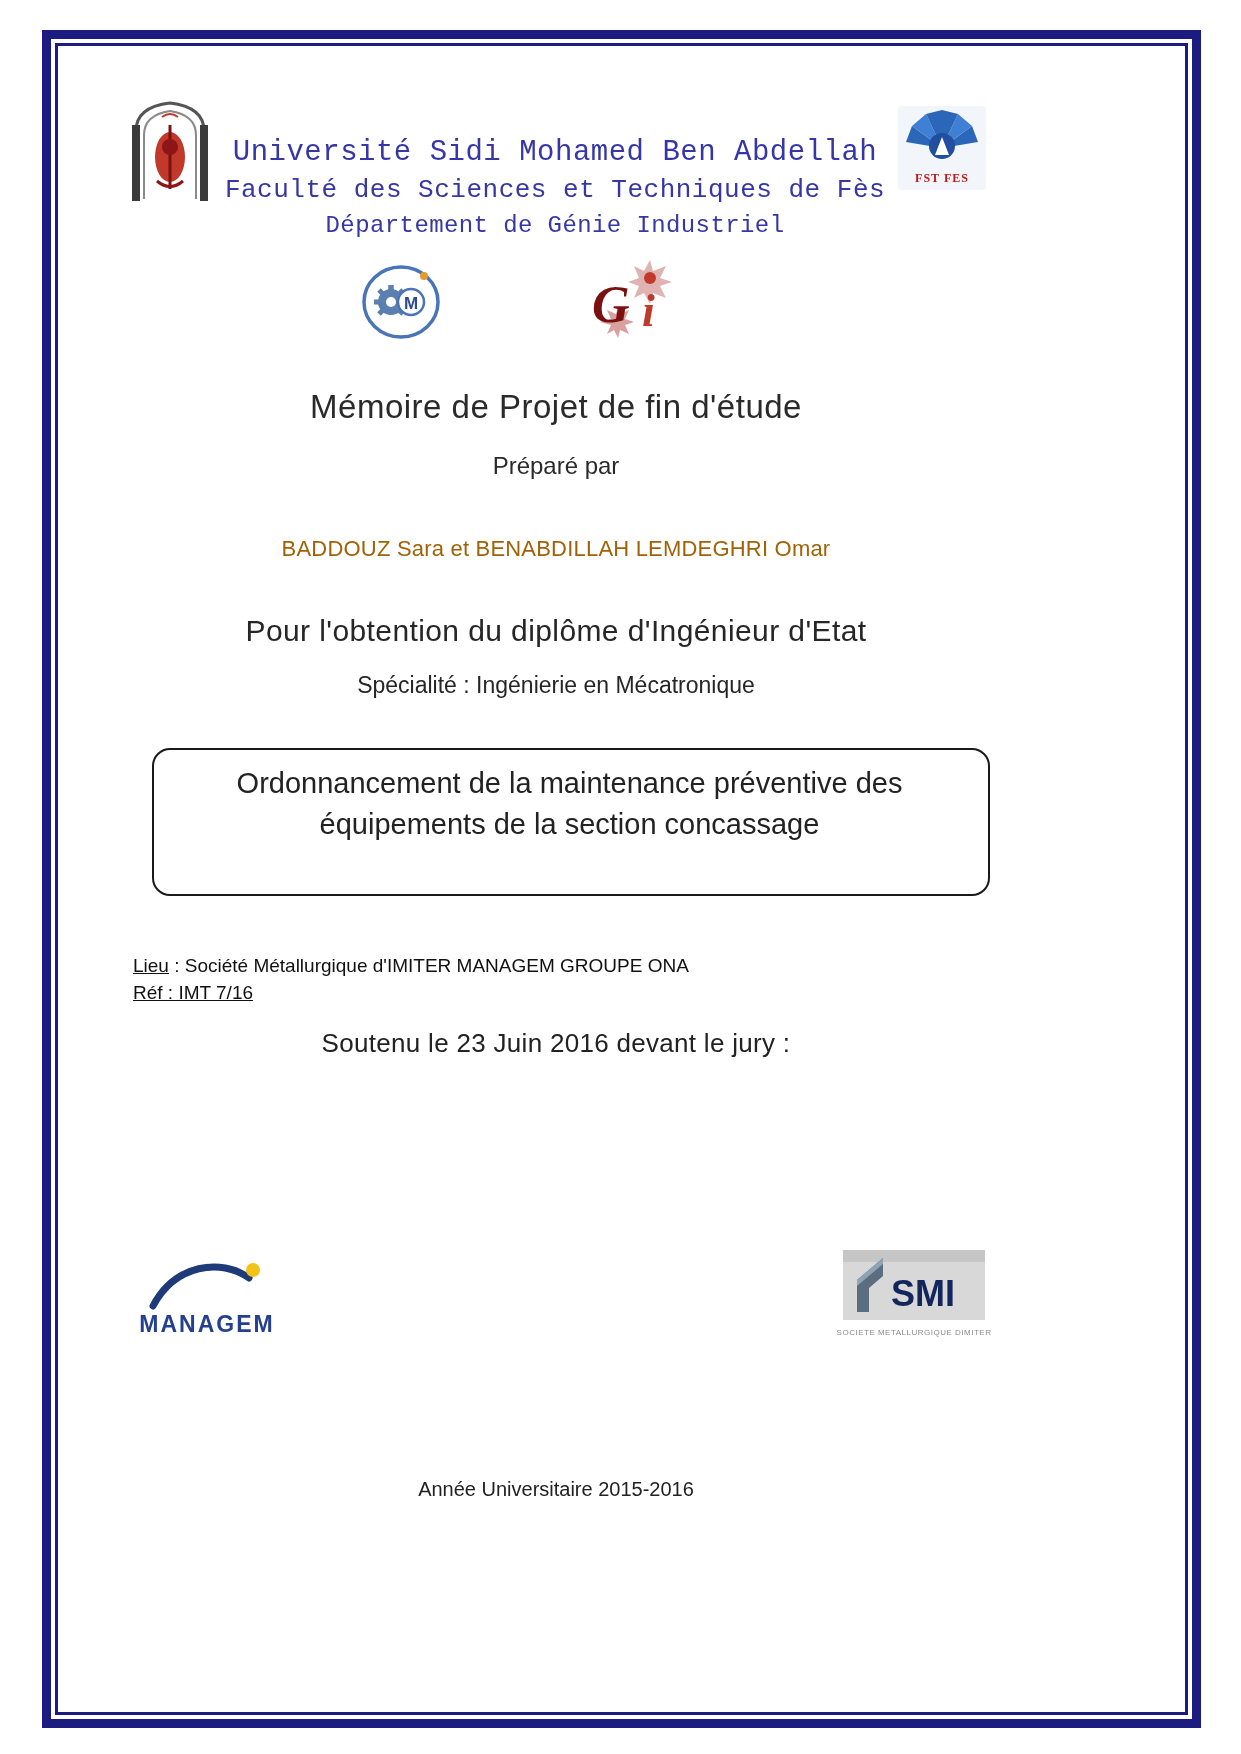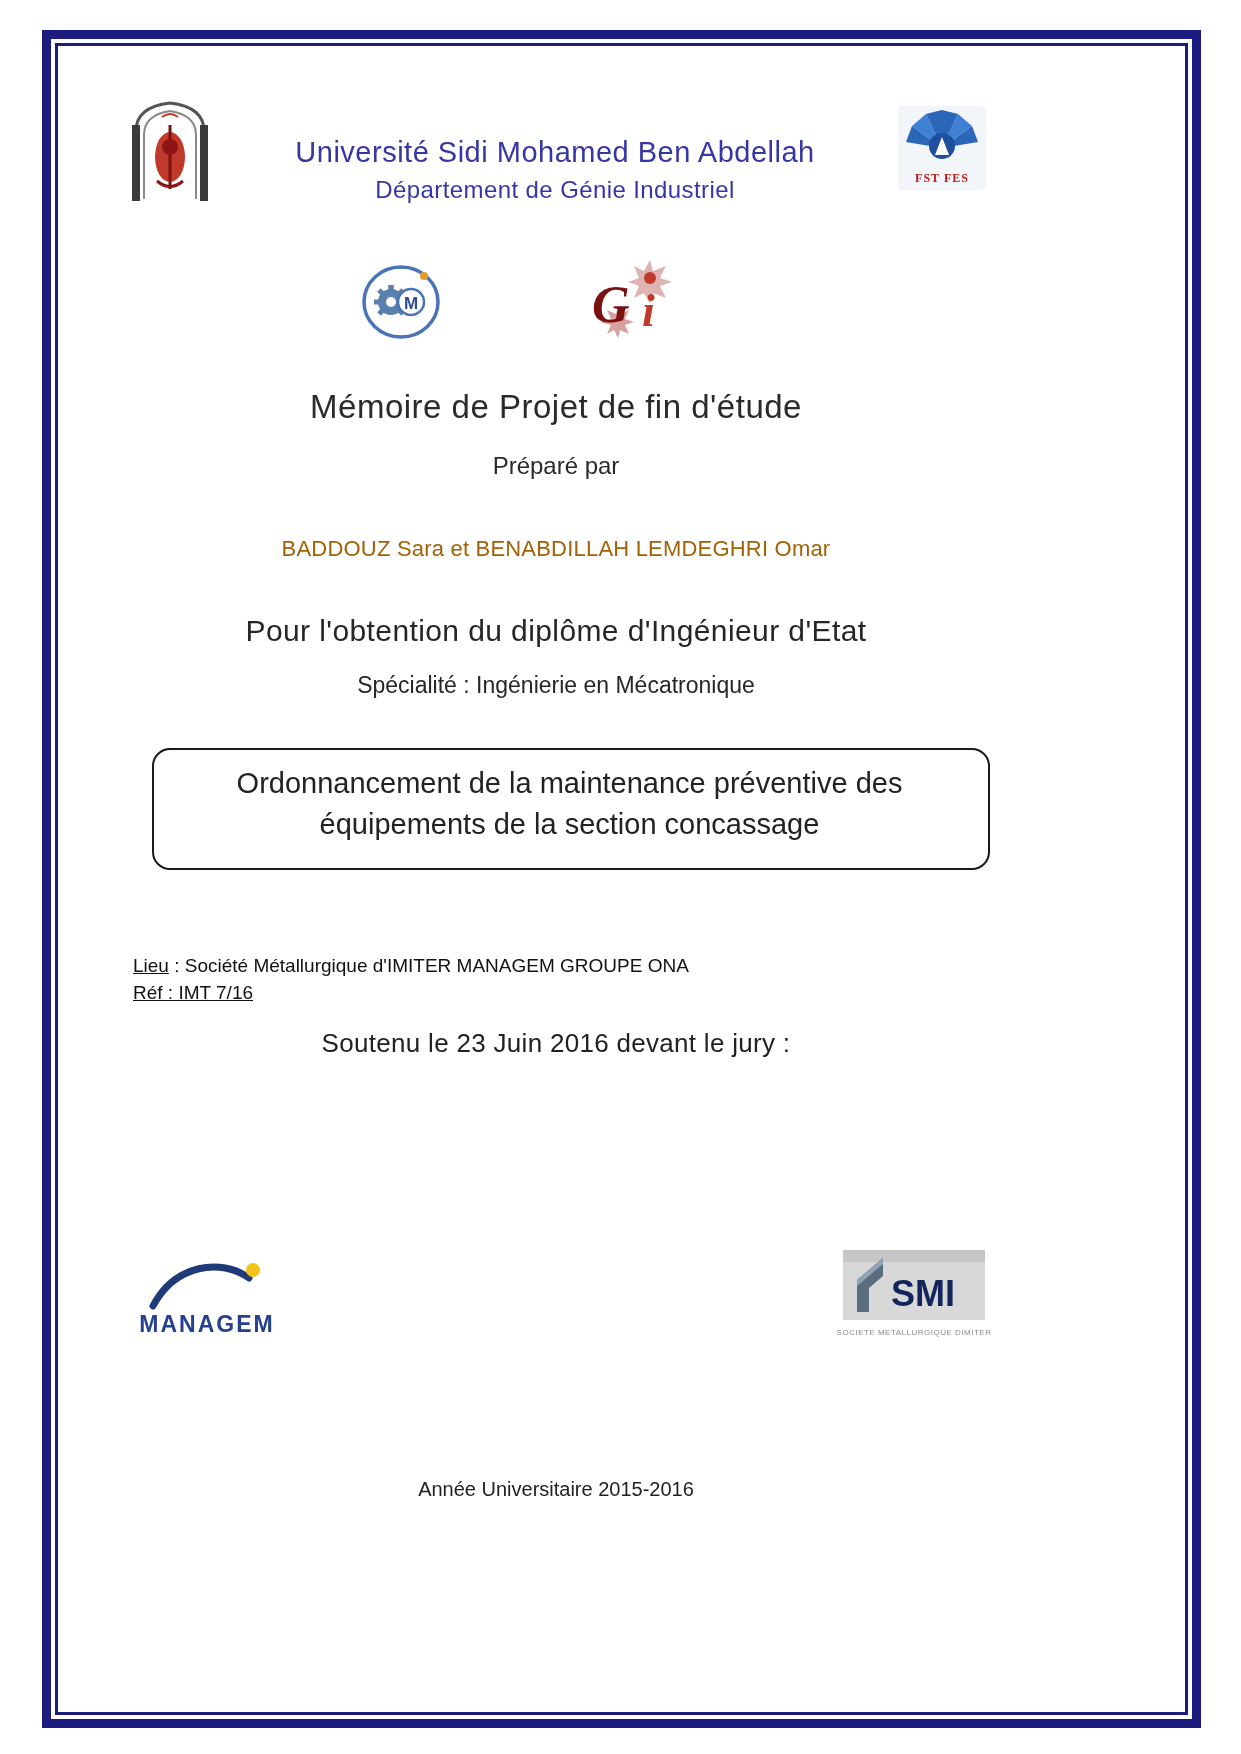--- a/index.html
+++ b/index.html
@@ -7,34 +7,34 @@
     --hdr-blue:#3636a6;
     --ink:#1c1c1c;
   }
   *{margin:0;padding:0;box-sizing:border-box;}
   body{background:#ffffff;font-family:"Liberation Sans",sans-serif;color:var(--ink);}
   .page{position:relative;width:1241px;height:1754px;background:#fff;overflow:hidden;}
   .frame{position:absolute;top:30px;left:42px;right:40px;bottom:26px;border:9px solid var(--navy);}
   .frame-inner{position:absolute;inset:4px;border:3px solid var(--navy);}
   .abs{position:absolute;}
   .centered{left:0;width:1112px;text-align:center;}
-  .hdr-block{left:205px;top:136px;width:700px;text-align:center;color:var(--hdr-blue);}
+  .hdr-block{left:205px;top:136px;width:700px;text-align:center;color:var(--hdr-blue);font-family:Liberation Mono, monospace;}
   .hdr1{font-size:29px;letter-spacing:.5px;}
   .hdr2{font-size:26px;margin-top:6px;letter-spacing:.5px;}
   .hdr3{font-size:24px;margin-top:7px;letter-spacing:.4px;}
   .uni-logo{left:128px;top:94px;width:84px;height:110px;}
   .fst-logo{left:898px;top:106px;width:88px;height:84px;}
   .gear-logo{left:360px;top:263px;width:82px;height:78px;}
   .gi-logo{left:586px;top:256px;width:98px;height:92px;}
   .doc-title{top:388px;font-size:33px;color:#2a2a2a;letter-spacing:.5px;}
   .prepared{top:452px;font-size:24px;color:#2a2a2a;}
   .authors{top:536px;font-size:22px;font-weight:normal;color:#a16207;letter-spacing:.2px;}
   .degree{top:614px;font-size:30px;color:#262626;letter-spacing:.4px;}
   .specialty{top:672px;font-size:23px;color:#262626;}
-  .subject-box{left:152px;top:748px;width:838px;height:122px;border:2px solid #1a1a1a;
+  .subject-box{left:152px;top:748px;width:838px;height:148px;border:2px solid #1a1a1a;
                border-radius:18px;padding:13px 31px 0 28px;text-align:center;}
   .subject-box .subject-text{font-size:29px;line-height:1.4;color:#222;}
   .loc{left:133px;top:953px;font-size:19px;color:#111;line-height:1.4;}
   .u{text-decoration:underline;}
   .defense-intro{top:1028px;font-size:26px;color:#222;letter-spacing:.3px;}
   .jury{left:322px;top:1090px;font-size:26px;color:#1a1a1a;line-height:33px;}
   .managem{left:133px;top:1248px;width:148px;height:92px;}
   .smi{left:836px;top:1250px;width:156px;height:96px;text-align:center;}
   .smi-caption{font-size:8px;letter-spacing:.5px;color:#8b8b8b;margin-top:2px;white-space:nowrap;}
   .year{top:1478px;font-size:20px;color:#222;}
@@ -54,20 +54,21 @@
     <rect x="72" y="30" width="8" height="76" fill="#3b3b3b"></rect>
     <ellipse cx="42" cy="62" rx="15" ry="25" fill="#c0392b"></ellipse>
     <path d="M42 30 V94" stroke="#7a1212" stroke-width="3"></path>
     <circle cx="42" cy="52" r="8" fill="#8e1515"></circle>
     <path d="M29 86 Q42 97 55 86" stroke="#8e1515" stroke-width="3" fill="none"></path>
     <path d="M34 22 Q42 16 50 22" stroke="#c0392b" stroke-width="2" fill="none"></path>
   </svg>
 
   <div class="abs hdr-block">
     <div class="hdr1">Université Sidi Mohamed Ben Abdellah</div>
+    <div class="hdr2">Faculté des Sciences et Techniques de Fès</div>
     <div class="hdr3">Département de Génie Industriel</div>
   </div>
 
   <svg class="abs fst-logo" viewBox="0 0 88 84">
     <rect x="0" y="0" width="88" height="84" rx="4" fill="#f2f5f9"></rect>
     <polygon points="44,42 8,36 14,20" fill="#2b66b8"></polygon>
     <polygon points="44,42 14,20 28,8" fill="#3f7fd4"></polygon>
     <polygon points="44,42 28,8 44,4" fill="#2b66b8"></polygon>
     <polygon points="44,42 80,36 74,20" fill="#2b66b8"></polygon>
     <polygon points="44,42 74,20 60,8" fill="#3f7fd4"></polygon>

